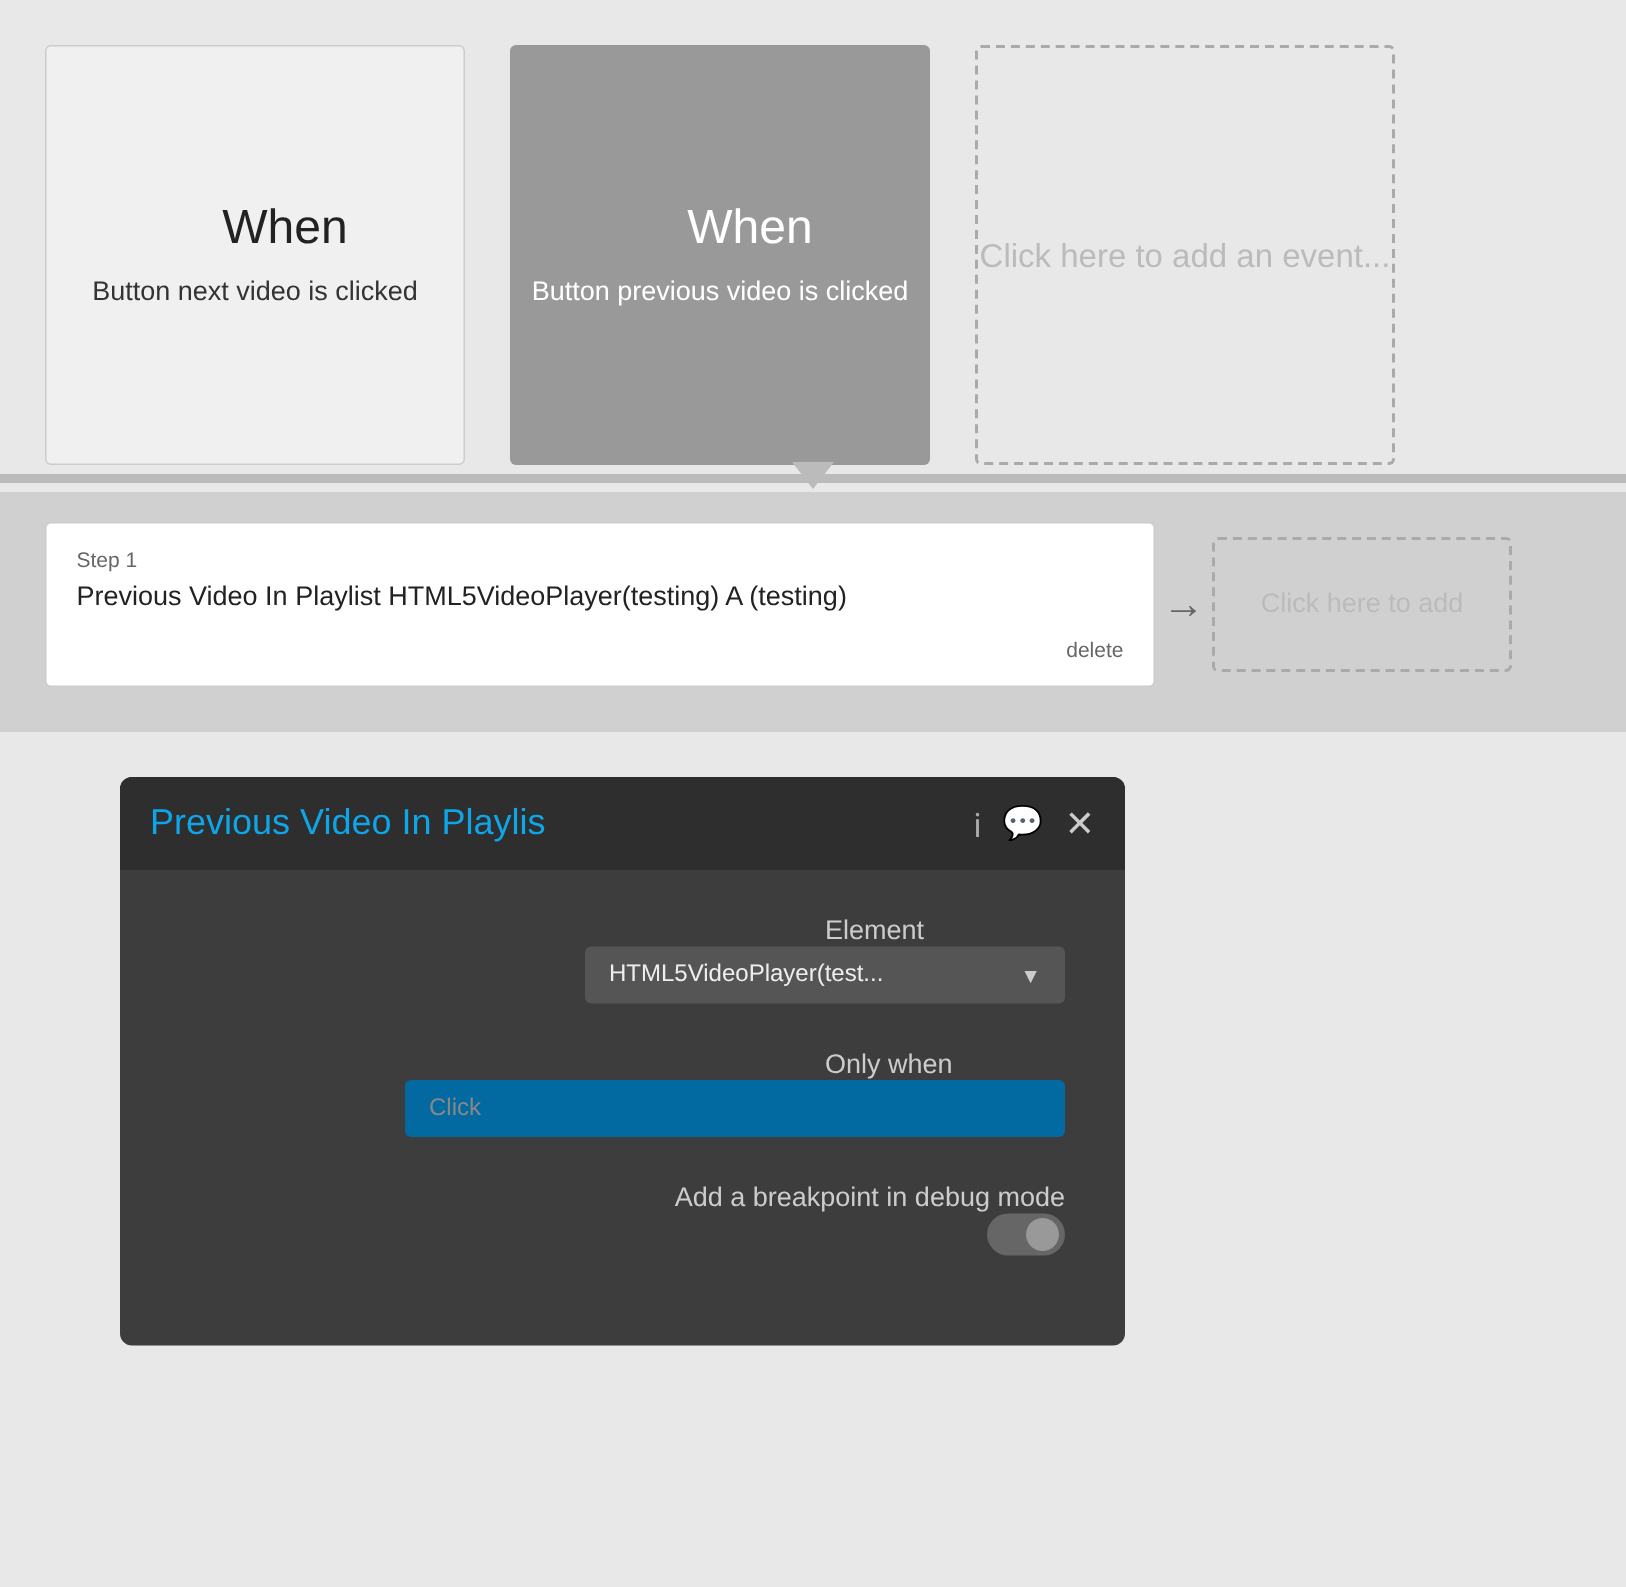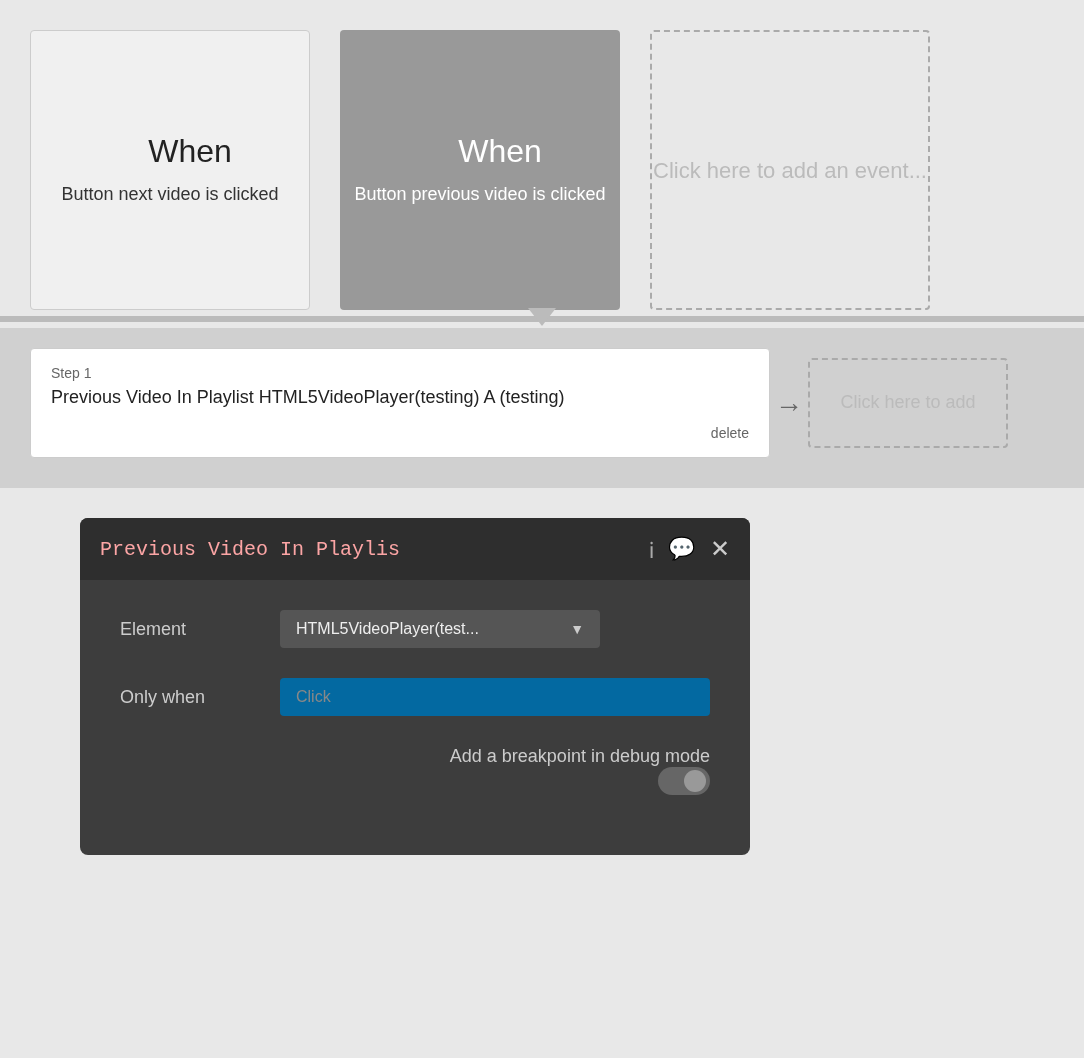--- a/index.html
+++ b/index.html
@@ -187,24 +187,23 @@
     .panel-header {
       background: #2e2e2e;
       padding: 16px 20px;
       display: flex;
       flex-direction: row;
       align-items: center;
       justify-content: space-between;
     }
 
     .panel-title {
-      font-size: 20px;
-      color: #fca5a5;
+      font-size: 24px;
+      color: #0ea5e9;
       font-weight: normal;
-      font-family: Liberation Mono, monospace;
     }
 
     .panel-icons {
       display: flex;
       gap: 14px;
       align-items: center;
     }
 
     .panel-icon {
       font-size: 22px;
@@ -216,22 +215,22 @@
       color: #ccc;
       font-size: 24px;
     }
 
     .panel-body {
       padding: 30px 40px;
     }
 
     .field-row {
       display: flex;
-      flex-direction: row;
-      align-items: center;
+      flex-direction: column;
+      align-items: flex-end;
       margin-bottom: 30px;
     }
 
     .field-label {
       font-size: 18px;
       color: #ccc;
       width: 160px;
       flex-shrink: 0;
     }
 

